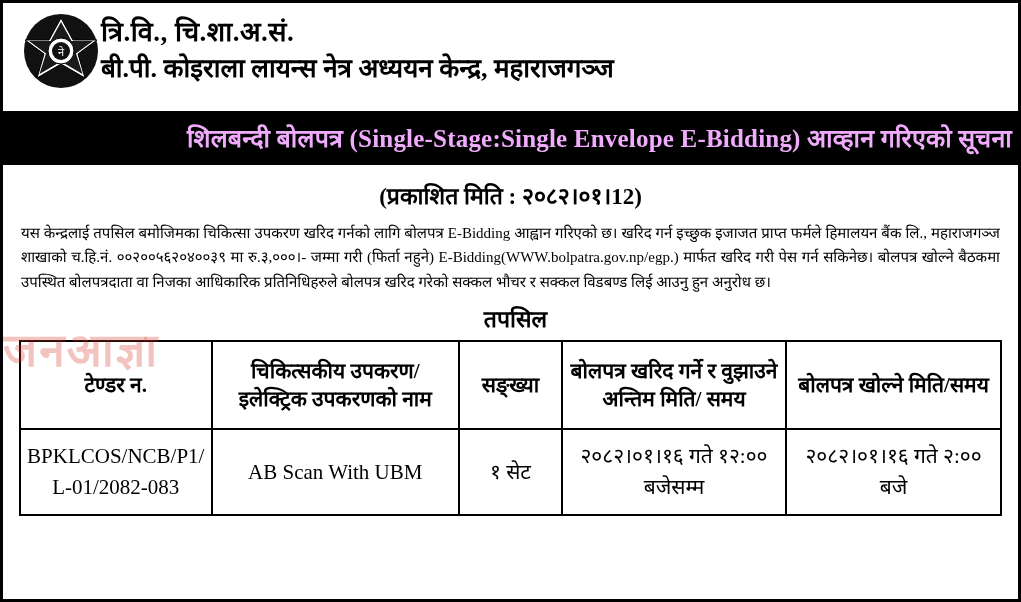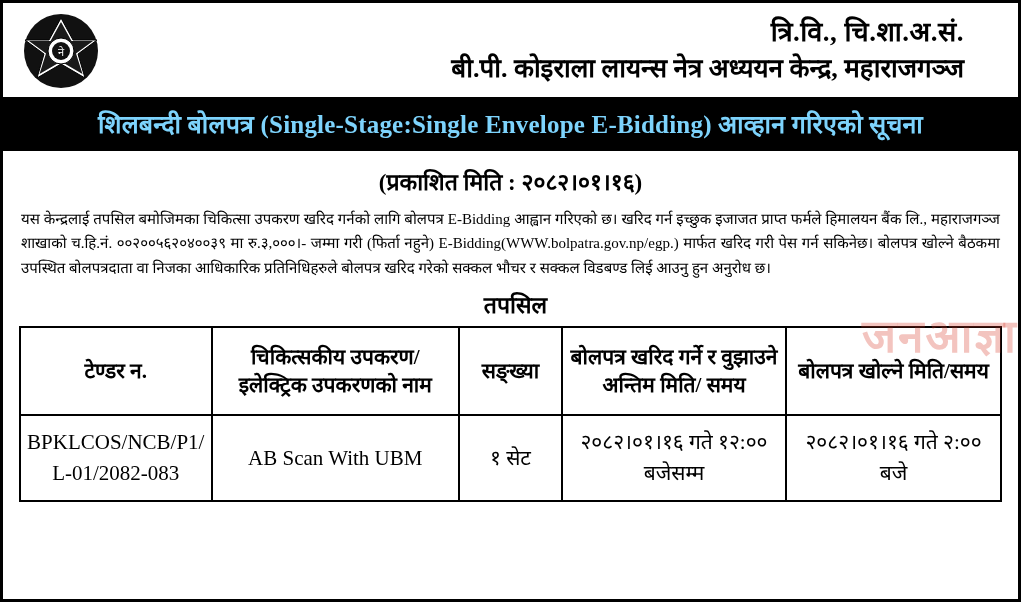--- a/index.html
+++ b/index.html
@@ -34,44 +34,44 @@
   .logo {
     width: 80px;
     height: 80px;
     flex: 0 0 80px;
     display: flex;
     align-items: center;
     justify-content: center;
   }
   .header-titles {
     flex: 1 1 auto;
-    text-align: right;
+    text-align: left;
     padding-right: 40px;
   }
   .org-line1 {
     font-size: 27px;
     font-weight: bold;
     letter-spacing: 0.5px;
     line-height: 1.25;
   }
   .org-line2 {
     font-size: 26px;
     font-weight: bold;
     line-height: 1.3;
     margin-top: 2px;
   }
   
   .title-band {
     background: #000000;
-    color: #7dd3fc;
-    text-align: center;
+    color: #f0abfc;
+    text-align: right;
     font-size: 25px;
     font-weight: bold;
     padding: 9px 6px 11px 6px;
-    margin: 2px 0 0 0;
+    margin: 16px 0 0 0;
     letter-spacing: 0.2px;
     white-space: nowrap;
   }
   
   .pub-date {
     text-align: center;
     font-size: 23px;
     font-weight: bold;
     margin: 14px 0 10px 0;
   }
@@ -83,24 +83,24 @@
   .body-text {
     font-size: 15px;
     line-height: 1.62;
     text-align: justify;
     text-justify: inter-word;
     position: relative;
     z-index: 2;
   }
   .watermark {
     position: absolute;
-    left: 16px;
+    left: 0;
     right: 0;
     top: 96px;
-    text-align: right;
+    text-align: left;
     font-size: 46px;
     font-weight: bold;
     color: rgba(214, 58, 44, 0.30);
     letter-spacing: 2px;
     z-index: 1;
     pointer-events: none;
     white-space: nowrap;
   }
   
   .tapasil {
@@ -159,21 +159,21 @@
       </svg>
     </div>
     <div class="header-titles">
       <div class="org-line1">त्रि.वि., चि.शा.अ.सं.</div>
       <div class="org-line2">बी.पी. कोइराला लायन्स नेत्र अध्ययन केन्द्र, महाराजगञ्ज</div>
     </div>
   </div>
 
   <div class="title-band">शिलबन्दी बोलपत्र (Single-Stage:Single Envelope E-Bidding) आव्हान गरिएको सूचना</div>
 
-  <div class="pub-date">(प्रकाशित मिति : २०८२।०१।१६)</div>
+  <div class="pub-date">(प्रकाशित मिति : २०८२।०१।12)</div>
 
   <div class="body-wrap">
     <div class="watermark">जनआज्ञा</div>
     <div class="body-text">यस केन्द्रलाई तपसिल बमोजिमका चिकित्सा उपकरण खरिद गर्नको लागि बोलपत्र E-Bidding आह्वान गरिएको छ। खरिद गर्न इच्छुक इजाजत प्राप्त फर्मले हिमालयन बैंक लि., महाराजगञ्ज शाखाको च.हि.नं. ००२००५६२०४००३९ मा रु.३,०००।- जम्मा गरी (फिर्ता नहुने) E-Bidding(WWW.bolpatra.gov.np/egp.) मार्फत खरिद गरी पेस गर्न सकिनेछ। बोलपत्र खोल्ने बैठकमा उपस्थित बोलपत्रदाता वा निजका आधिकारिक प्रतिनिधिहरुले बोलपत्र खरिद गरेको सक्कल भौचर र सक्कल विडबण्ड लिई आउनु हुन अनुरोध छ।</div>
   </div>
 
   <div class="tapasil">तपसिल</div>
 
   <div class="table-wrap">
     <table class="tender">

